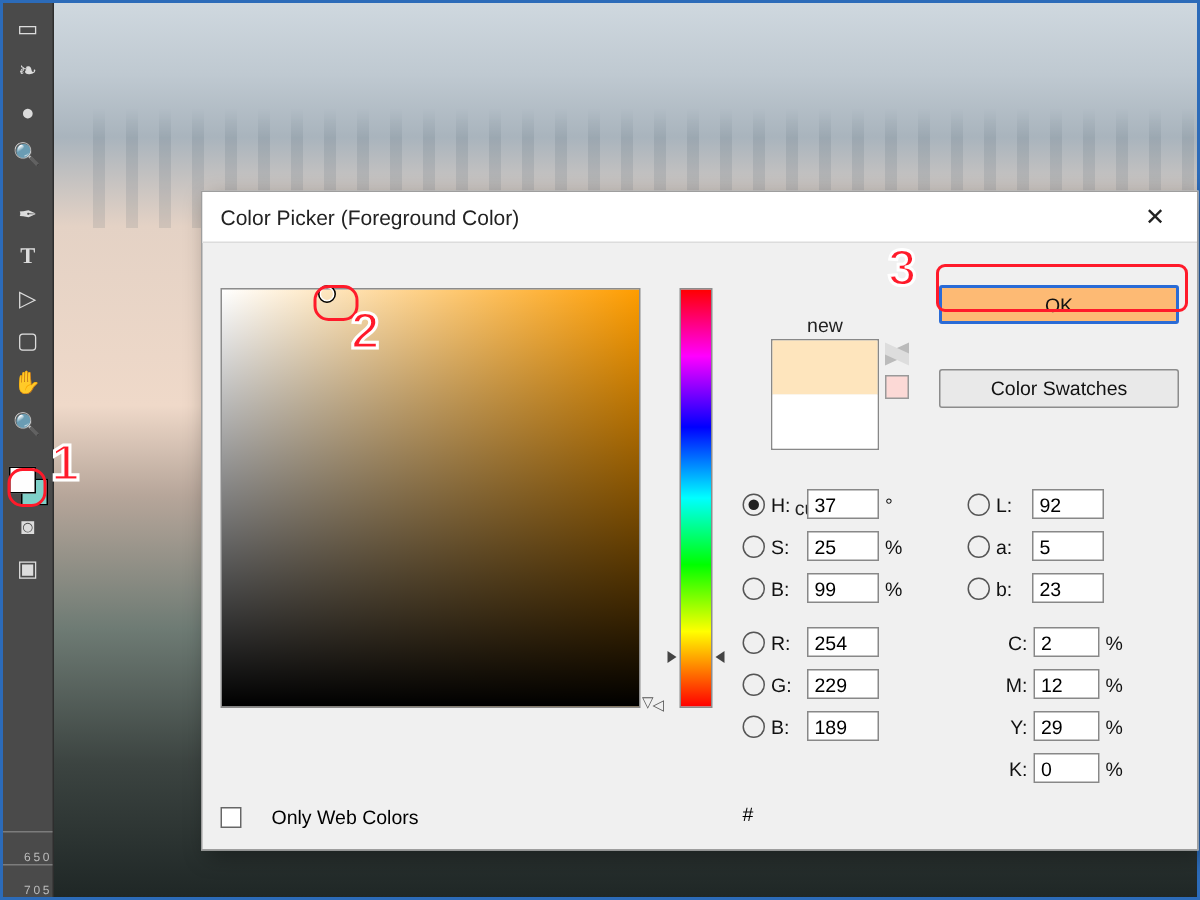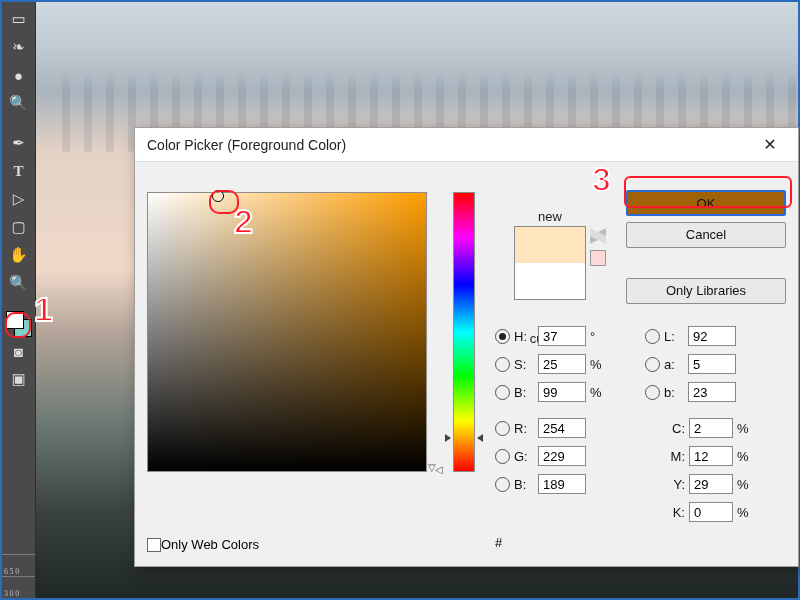--- a/index.html
+++ b/index.html
@@ -46,21 +46,21 @@
   .toolstrip .bg {
     position: absolute; right: 1px; bottom: 1px; width: 18px; height: 18px;
     background: #7fd0c8; border: 1px solid #000;
   }
   .toolstrip .ruler {
     margin-top: 8px; width: 100%; flex: 1;
     display: flex; flex-direction: column; align-items: center;
     color: #bdbdbd; font-size: 8px; letter-spacing: -.2px;
     justify-content: flex-end;
   }
-  .toolstrip .ruler div { border-top: 1px solid #7c7c7c; width: 100%; padding: 12px 0 0 2px; font-family: Liberation Serif, serif; }
+  .toolstrip .ruler div { border-top: 1px solid #7c7c7c; width: 100%; padding: 12px 0 0 14px; }
 
   .annot {
     position: absolute;
     color: #ff1a2a; font-weight: 800; font-size: 34px;
     -webkit-text-stroke: 2px #fff;
     pointer-events: none;
   }
   .annot-ring {
     position: absolute; border: 2px solid #ff1a2a; border-radius: 10px; pointer-events: none;
   }
@@ -133,42 +133,42 @@
     position:absolute; left:455px; top: 88px; width:16px; height:16px; background:#fcd9d6; border:1px solid #999;
   }
 
   
   .btns { position: absolute; right: 12px; top: 28px; width: 160px; display:flex; flex-direction:column; gap:6px; }
   .btn {
     height: 26px; border: 1px solid #8c8c8c; background: #e9e9e9;
     text-align: center; line-height: 24px; font-size: 13px; color:#111;
     border-radius: 2px; cursor: default;
   }
-  .btn.ok { border: 2px solid #2a6bd6; background:#a16207; }
+  .btn.ok { border: 2px solid #2a6bd6; background:#fdba74; }
 
   
   .rows { position:absolute; left: 360px; top: 160px; right: 12px; }
   .row  { display:flex; align-items:center; height: 28px; gap:4px; }
   .row .radio {
     width:15px; height:15px; border:1px solid #555; border-radius:50%; display:inline-flex; align-items:center; justify-content:center;
   }
   .row .radio.on::after { content:""; width:7px; height:7px; background:#222; border-radius:50%; }
   .row label { width: 20px; color:#111; }
   .row .unit { width: 18px; color:#111; }
   .row input.val {
     width: 48px; height: 20px; border:1px solid #888; background:#fff; padding:0 4px; font: inherit;
   }
   .rows .col { display:inline-flex; flex-direction:column; }
   .rows .colA { width: 150px; }
   .rows .colB { width: 130px; }
   .rows .cmyk { position:absolute; left: 170px; top: 0; }
   .rows .cmyk .row label { width: 20px; text-align:right; }
   .rows .cmyk .row input.val { width: 44px; }
 
-  .webrow { position:absolute; left: 12px; bottom: 14px; display:flex; align-items:center; gap:0; }
+  .webrow { position:absolute; left: 12px; bottom: 14px; display:flex; align-items:center; gap:20px; }
   .webrow .chk { width:14px; height:14px; border:1px solid #666; background:#fff; }
 
   .hexrow { position:absolute; left: 360px; bottom: 16px; display:flex; align-items:center; gap:6px; }
   .hexrow input { width: 110px; height:20px; border:1px solid #888; padding:0 6px; font:inherit; }
 
 </style>
 </head>
 <body>
 
 <div class="canvas">
@@ -191,21 +191,21 @@
     <div class="colorbox">
       <div class="bg"></div>
       <div class="fg"></div>
     </div>
 
     <div class="tool">◙</div>
     <div class="tool">▣</div>
 
     <div class="ruler">
       <div>6 5 0</div>
-      <div>3 0 0</div>
+      <div>7 0 5</div>
     </div>
   </div>
 
   <div class="dialog">
     <div class="titlebar">
       <div class="title">Color Picker (Foreground Color)</div>
       <div class="close">✕</div>
     </div>
 
     <div class="body">
@@ -225,24 +225,23 @@
           <div class="new"></div>
           <div class="cur"></div>
         </div>
         <div class="lbl">current</div>
       </div>
       <div class="cube"></div>
       <div class="minisw"></div>
 
       <div class="btns">
         <div class="btn ok">OK</div>
-        <div class="btn">Cancel</div>
         <div style="height:6px"></div>
         <div style="height:6px"></div>
-        <div class="btn">Only Libraries</div>
+        <div class="btn">Color Swatches</div>
       </div>
 
       <div class="rows">
         <div class="col colA">
           <div class="row">
             <span class="radio on"></span>
             <label>H:</label>
             <input class="val" value="37" style="">
             <span class="unit">°</span>
           </div>

